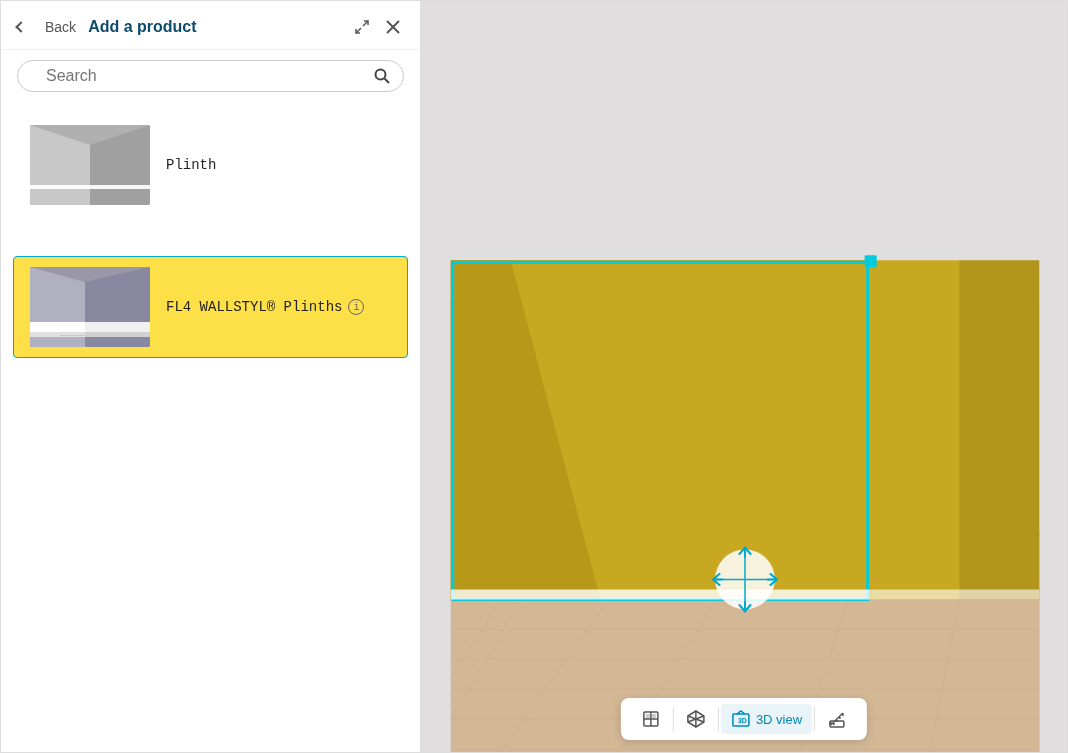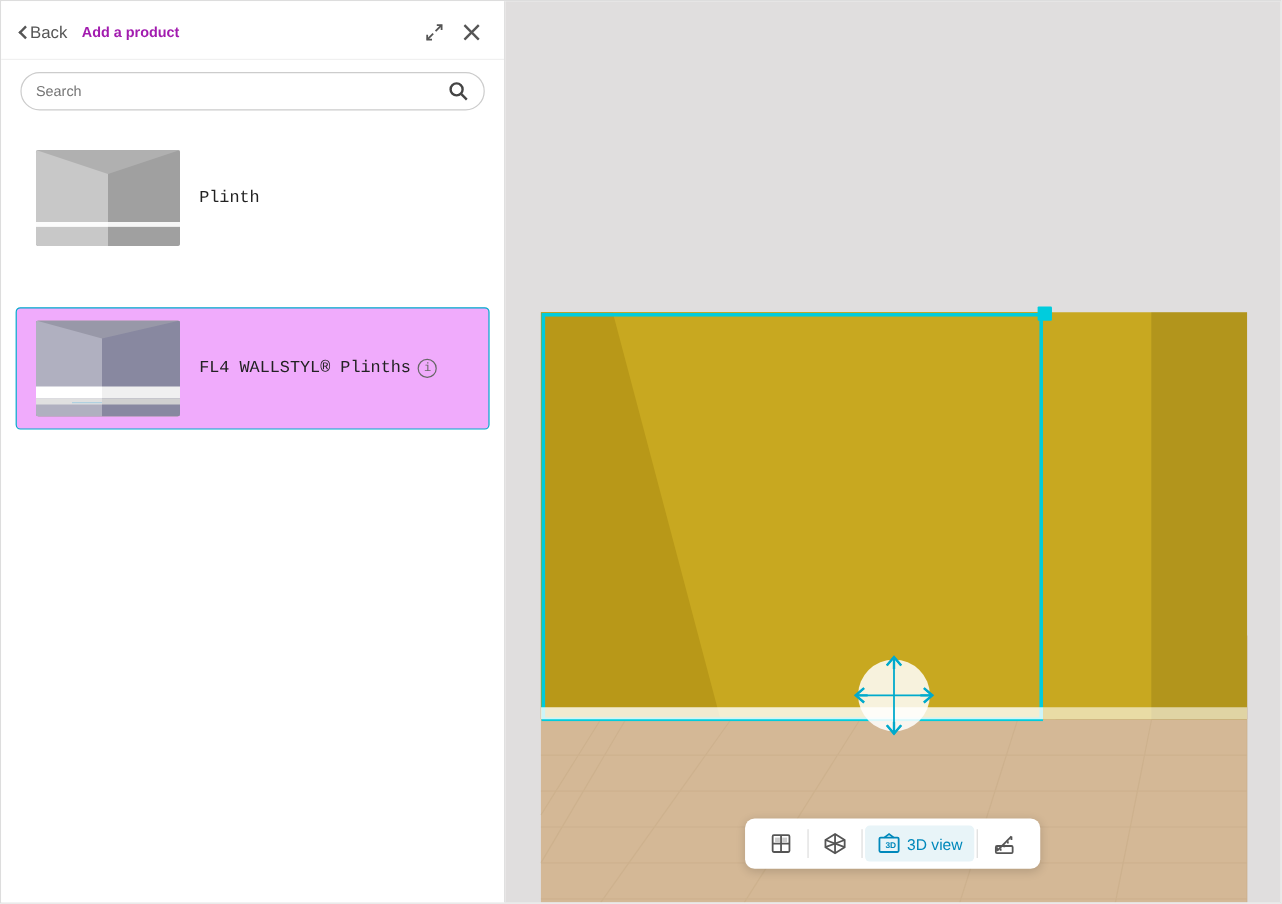--- a/index.html
+++ b/index.html
@@ -37,38 +37,38 @@
 
     .panel-header {
       display: flex;
       align-items: center;
       padding: 14px 16px 10px 16px;
       border-bottom: 1px solid #f0f0f0;
     }
     .back-btn {
       display: flex;
       align-items: center;
-      gap: 0;
+      gap: 20px;
       color: #555;
       font-size: 14px;
       cursor: pointer;
       margin-right: 12px;
     }
     .back-chevron {
       width: 8px;
       height: 8px;
       border-left: 2px solid #555;
       border-bottom: 2px solid #555;
       transform: rotate(45deg);
       display: inline-block;
     }
     .panel-title {
-      font-size: 12px;
+      font-size: 16px;
       font-weight: 600;
-      color: #a21caf;
+      color: #0c4a6e;
       flex: 1;
     }
     .icon-btn {
       background: none;
       border: none;
       cursor: pointer;
       color: #555;
       padding: 4px;
       display: flex;
       align-items: center;
@@ -85,23 +85,24 @@
       align-items: center;
       border: 1.5px solid #ccc;
       border-radius: 20px;
       padding: 6px 12px;
       background: #fff;
     }
     .search-input {
       flex: 1;
       border: none;
       outline: none;
-      font-size: 12px;
+      font-size: 16px;
       color: #a16207;
       background: transparent;
+      margin-left: 16px;
     }
     .search-icon-btn {
       background: none;
       border: none;
       cursor: pointer;
       color: #444;
       display: flex;
       align-items: center;
     }
 
@@ -116,21 +117,21 @@
       align-items: center;
       padding: 10px 16px;
       cursor: pointer;
       border: 1.5px solid transparent;
       margin: 4px 12px;
       border-radius: 4px;
       font-family: Liberation Mono, monospace;
     }
     .product-item.selected {
       border: 1.5px solid #00aacc;
-      background: #f0abfc;
+      background: #fde047;
       margin-top: 12px;
     }
     .product-thumb {
       width: 120px;
       height: 80px;
       object-fit: cover;
       margin-right: 16px;
       flex-shrink: 0;
       border-radius: 2px;
       overflow: hidden;
@@ -166,21 +167,21 @@
     }
     .scene-3d {
       width: 100%;
       height: 100%;
       position: relative;
     }
 
     
     .bottom-toolbar {
       position: absolute;
-      bottom: 28px;
+      bottom: 12px;
       left: 50%;
       transform: translateX(-50%);
       display: flex;
       align-items: center;
       gap: 0;
       background: #fff;
       border-radius: 8px;
       padding: 6px 10px;
       box-shadow: 0 2px 8px rgba(0,0,0,0.15);
     }

